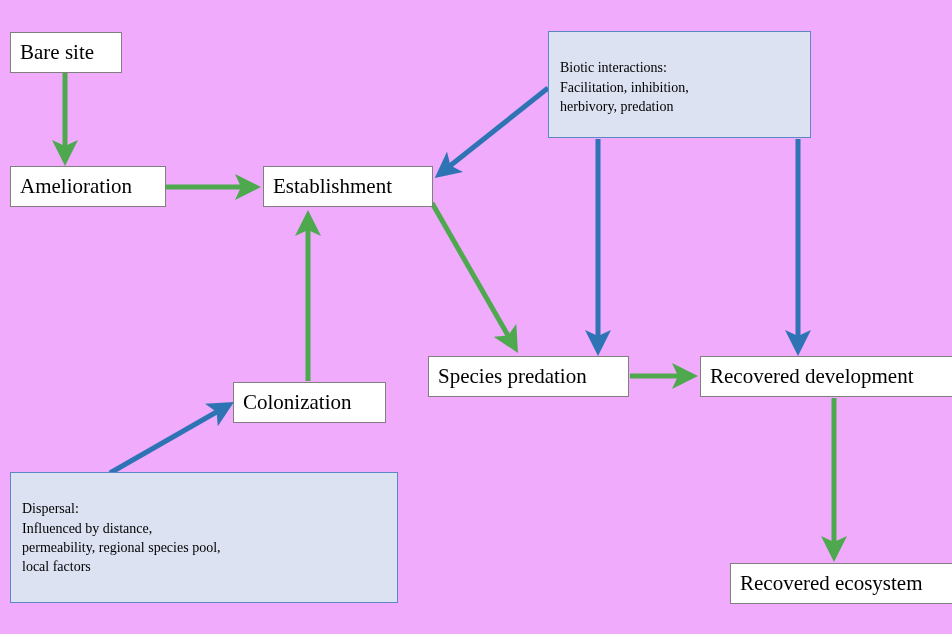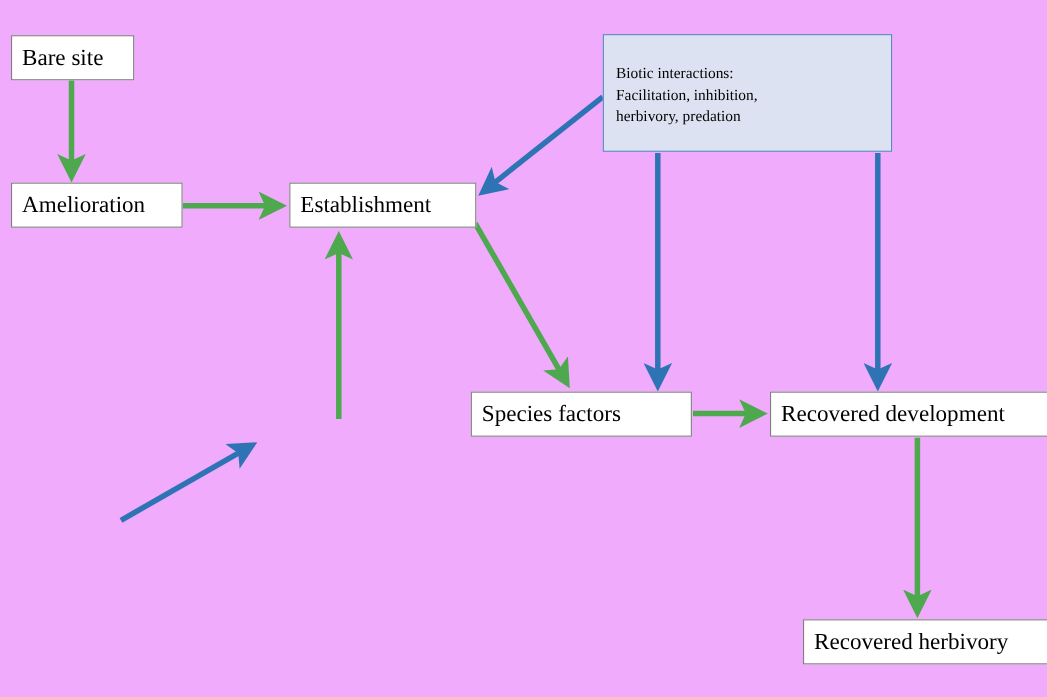--- a/index.html
+++ b/index.html
@@ -104,33 +104,42 @@
   </div>
 
   <div class="node n-amelior">
     <span>Amelioration</span>
   </div>
 
   <div class="node n-establish">
     <span>Establishment</span>
   </div>
 
+  <div class="node n-coloniz">
+    <span>Colonization</span>
+  </div>
 
   <div class="node n-species">
-    <span>Species factors</span>
+    <span>Species predation</span>
   </div>
 
   <div class="node n-ecodev">
     <span>Recovered development</span>
   </div>
 
   <div class="node n-recovered">
-    <span>Recovered herbivory</span>
+    <span>Recovered ecosystem</span>
   </div>
 
   <div class="note b-biotic">
     <span>Biotic interactions:
 Facilitation, inhibition,
 herbivory, predation</span>
   </div>
 
+  <div class="note b-dispersal">
+    <span>Dispersal:
+Influenced by distance,
+permeability, regional species pool,
+local factors</span>
+  </div>
 
 </div>
 
 </body></html>

